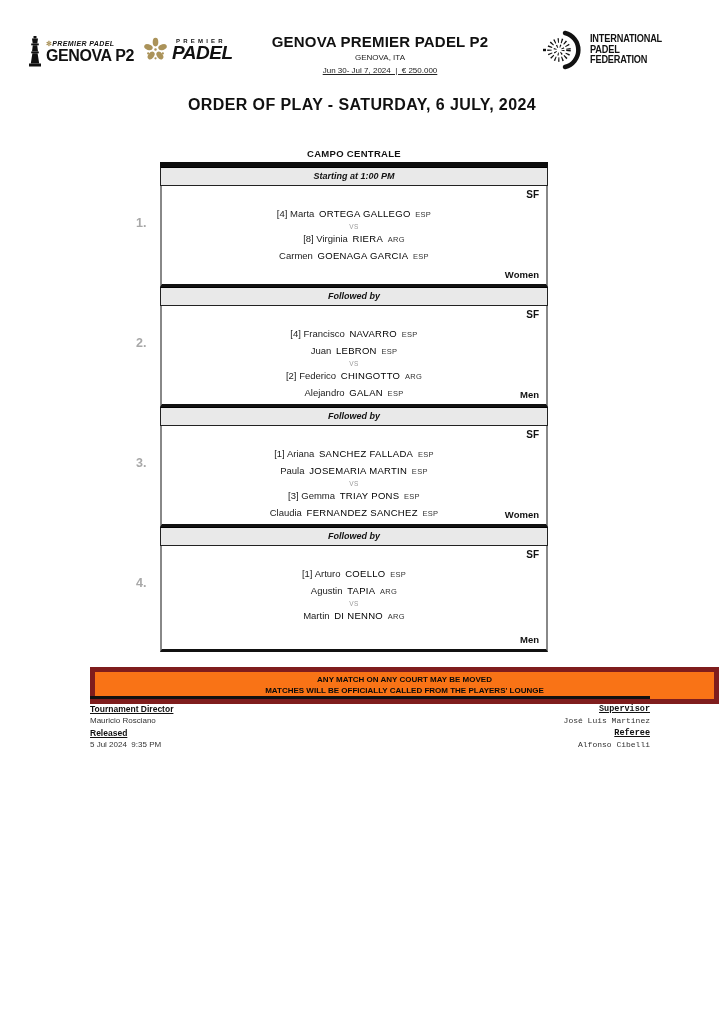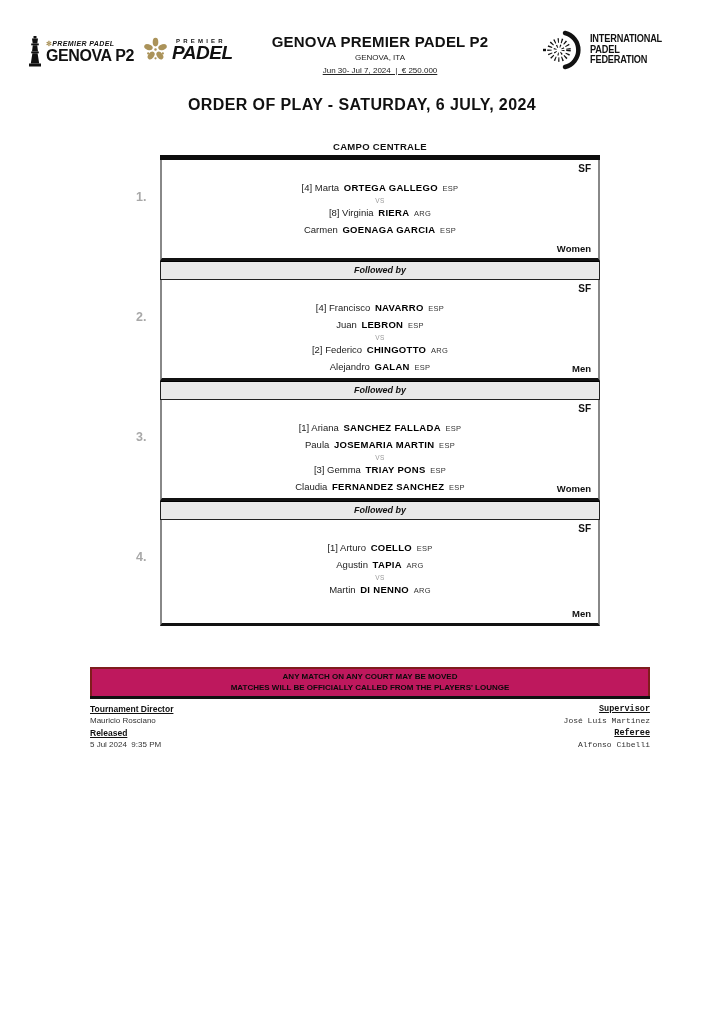--- a/index.html
+++ b/index.html
@@ -28,47 +28,47 @@
   .title-block .t3 { font-size:8px; margin-top:4px; color:#222; white-space:pre;text-decoration:underline; }
 
   .logo-fip { position:absolute; left:540px; top:28px; display:flex; align-items:center; }
   .logo-fip .txt { margin-left:6px; font-size:10px; font-weight:bold; line-height:10.5px; letter-spacing:-.2px; transform:scaleX(.92); transform-origin:left; }
 
   
   .oop-title { position:absolute; top:96px; left:0; width:100%; text-align:center;
     font-size:16px; font-weight:bold; letter-spacing:.4px; }
 
   
-  .court-table { position:absolute; left:160px; top:141px; width:440px; }
+  .court-table { position:absolute; left:160px; top:148px; width:388px; }
   .court-name { text-align:center; font-size:9.5px; font-weight:bold; letter-spacing:.3px; height:14px; }
   .top-bar { height:5px; background:#0d0d0d; }
 
   .sched-row {
     background:#e9e9e9; border:1px solid #222; border-top:1px solid #000;
     text-align:center; font-size:9px; font-weight:bold; font-style:italic;
     padding:3px 0 4px 0;
   }
   .match-box {
     position:relative; height:101px; background:#fff;
     border-left:2px solid #888; border-right:2px solid #888; border-bottom:3px solid #111;
   }
   .match-box.tall { height:106px; }
   .match-number { position:absolute; left:-26px; top:30px; color:#a8a8a8; font-weight:bold; font-size:12.5px; }
   .round { position:absolute; top:3px; right:7px; font-size:10px; font-weight:bold; }
   .players { padding-top:20px; text-align:center; }
   .player-line { font-size:9.5px; line-height:16px; color:#222; }
-  .player-line .last { font-weight:bold; color:#000; letter-spacing:.3px; margin:0 2px; }
+  .player-line .last { font-weight:normal; color:#000; letter-spacing:.3px; margin:0 2px; }
   .player-line .country { font-size:7.5px; color:#333; letter-spacing:.3px; }
   .vs { font-size:6.5px; line-height:8px; color:#999; letter-spacing:.5px; }
   .category { position:absolute; bottom:4px; right:7px; font-size:9.5px; font-weight:bold; }
 
   
   .notice {
-    position:absolute; left:90px; top:667px; width:560px;
-    background:#be185d; border:2px solid #7f1d1d; text-align:center;
+    position:absolute; left:90px; top:667px; width:629px;
+    background:#f97316; border:5px solid #7f1d1d; text-align:center;
     font-size:8px; font-weight:bold; line-height:11px; padding:2px 0 3px 0; color:#0a0a0a;
   }
   .footer-rule { position:absolute; left:90px; top:696px; width:560px; height:3px; background:#111; }
   .officials { position:absolute; left:90px; top:701px; width:560px; display:flex; justify-content:space-between; }
   .officials .col.right { text-align:right;font-family:Liberation Mono, monospace; }
   .officials .label { font-size:8.5px; font-weight:bold; text-decoration:underline; margin-top:3px; }
   .officials .value { font-size:8px; color:#333; margin-top:2px; white-space:pre; }
 
   svg { display:block; }
 </style>
@@ -136,20 +136,21 @@
     <div>FEDERATION</div>
   </span>
 </div>
 
 <div class="oop-title">ORDER OF PLAY - SATURDAY, 6 JULY, 2024</div>
 
 <div class="court-table">
   <div class="court-name">CAMPO CENTRALE</div>
   <div class="top-bar"></div>
 
+  <div class="sched-row">Starting at 1:00 PM</div>
   <div class="match-box">
     <div class="match-number">1.</div>
     <div class="round">SF</div>
     <div class="players">
       <div class="player-line"><span class="seed">[4]</span> <span>Marta</span> <span class="last">ORTEGA GALLEGO</span> <span class="country">ESP</span></div>
       <div class="vs">VS</div>
       <div class="player-line"><span class="seed">[8]</span> <span>Virginia</span> <span class="last">RIERA</span> <span class="country">ARG</span></div>
       <div class="player-line"><span class="seed"></span> <span>Carmen</span> <span class="last">GOENAGA GARCIA</span> <span class="country">ESP</span></div>
     </div>
     <div class="category">Women</div>

